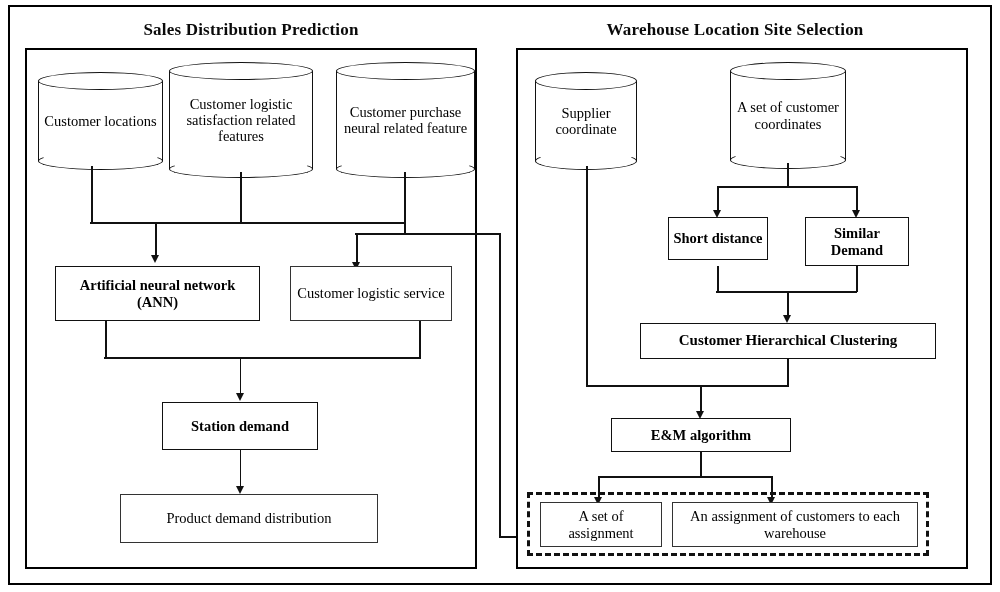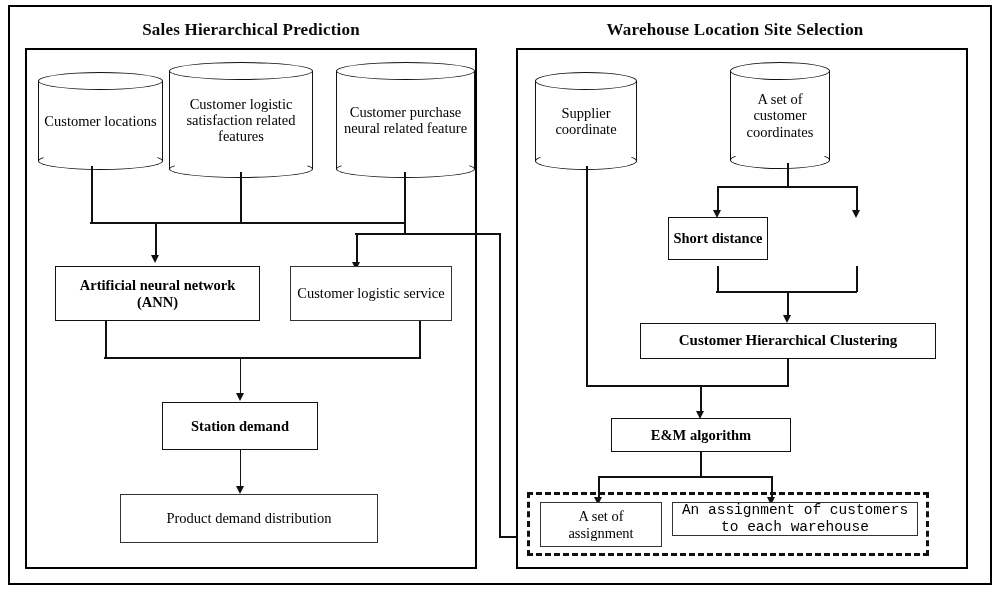--- a/index.html
+++ b/index.html
@@ -110,21 +110,21 @@
     background:transparent;
   }
 </style>
 </head>
 <body>
 
 <div id="root">
 
   <div class="outer-frame"></div>
 
-  <div class="panel-title" id="title-left">Sales Hierarchical Prediction</div>
+  <div class="panel-title" id="title-left">Sales Distribution Prediction</div>
 
   <div class="panel-box" id="panel-left"></div>
 
   <div class="cyl" style="left:38px;top:72px;width:125px;height:98px;">
     <div class="body"></div>
     <div class="bot"></div>
     <div class="top"></div>
     <div class="txt">Customer locations</div>
   </div>
 
@@ -180,39 +180,40 @@
 
   <div class="panel-box" id="panel-right"></div>
 
   <div class="cyl" style="left:535px;top:72px;width:102px;height:98px;">
     <div class="body"></div>
     <div class="bot"></div>
     <div class="top"></div>
     <div class="txt">Supplier coordinate</div>
   </div>
 
-  <div class="cyl" style="left:730px;top:62px;width:100px;height:107px;">
+  <div class="cyl" style="left:730px;top:62px;width:116px;height:107px;">
     <div class="body"></div>
     <div class="bot"></div>
     <div class="top"></div>
     <div class="txt">A set of customer coordinates</div>
   </div>
 
   <div class="v" style="left:586px;top:166px;height:220px;"></div>
   <div class="h" style="left:586px;top:385px;width:115px;"></div>
 
   <div class="v" style="left:787px;top:163px;height:24px;"></div>
   <div class="h" style="left:717px;top:186px;width:141px;"></div>
   <div class="v" style="left:717px;top:186px;height:26px;"></div>
   <div class="arrow-d" style="left:713px;top:210px;"></div>
   <div class="v" style="left:856px;top:186px;height:26px;"></div>
   <div class="arrow-d" style="left:852px;top:210px;"></div>
 
   <div class="rbox strong bold-txt" style="left:668px;top:217px;width:100px;height:43px;">Short distance</div>
 
+  <div class="rbox strong bold-txt" style="left:805px;top:217px;width:104px;height:49px;">Similar Demand</div>
 
   <div class="v" style="left:717px;top:266px;height:26px;"></div>
   <div class="v" style="left:856px;top:266px;height:26px;"></div>
   <div class="h" style="left:716px;top:291px;width:141px;"></div>
   <div class="v" style="left:787px;top:291px;height:26px;"></div>
   <div class="arrow-d" style="left:783px;top:315px;"></div>
 
   <div class="rbox strong bold-txt" style="left:640px;top:323px;width:296px;height:36px;font-size:15px;">Customer Hierarchical Clustering</div>
 
   <div class="v" style="left:787px;top:359px;height:27px;"></div>
@@ -226,15 +227,15 @@
   <div class="h" style="left:598px;top:476px;width:174px;"></div>
   <div class="v" style="left:598px;top:476px;height:23px;"></div>
   <div class="arrow-d" style="left:594px;top:497px;"></div>
   <div class="v" style="left:771px;top:476px;height:23px;"></div>
   <div class="arrow-d" style="left:767px;top:497px;"></div>
 
   <div class="dashbox" style="left:527px;top:492px;width:402px;height:64px;"></div>
 
   <div class="rbox" style="left:540px;top:502px;width:122px;height:45px;">A set of assignment</div>
 
-  <div class="rbox" style="left:672px;top:502px;width:246px;height:34px;font-family:Liberation Mono, monospace;">An assignment of customers to each warehouse</div>
+  <div class="rbox" style="left:672px;top:502px;width:246px;height:45px;">An assignment of customers to each warehouse</div>
 
 </div>
 
 </body></html>

